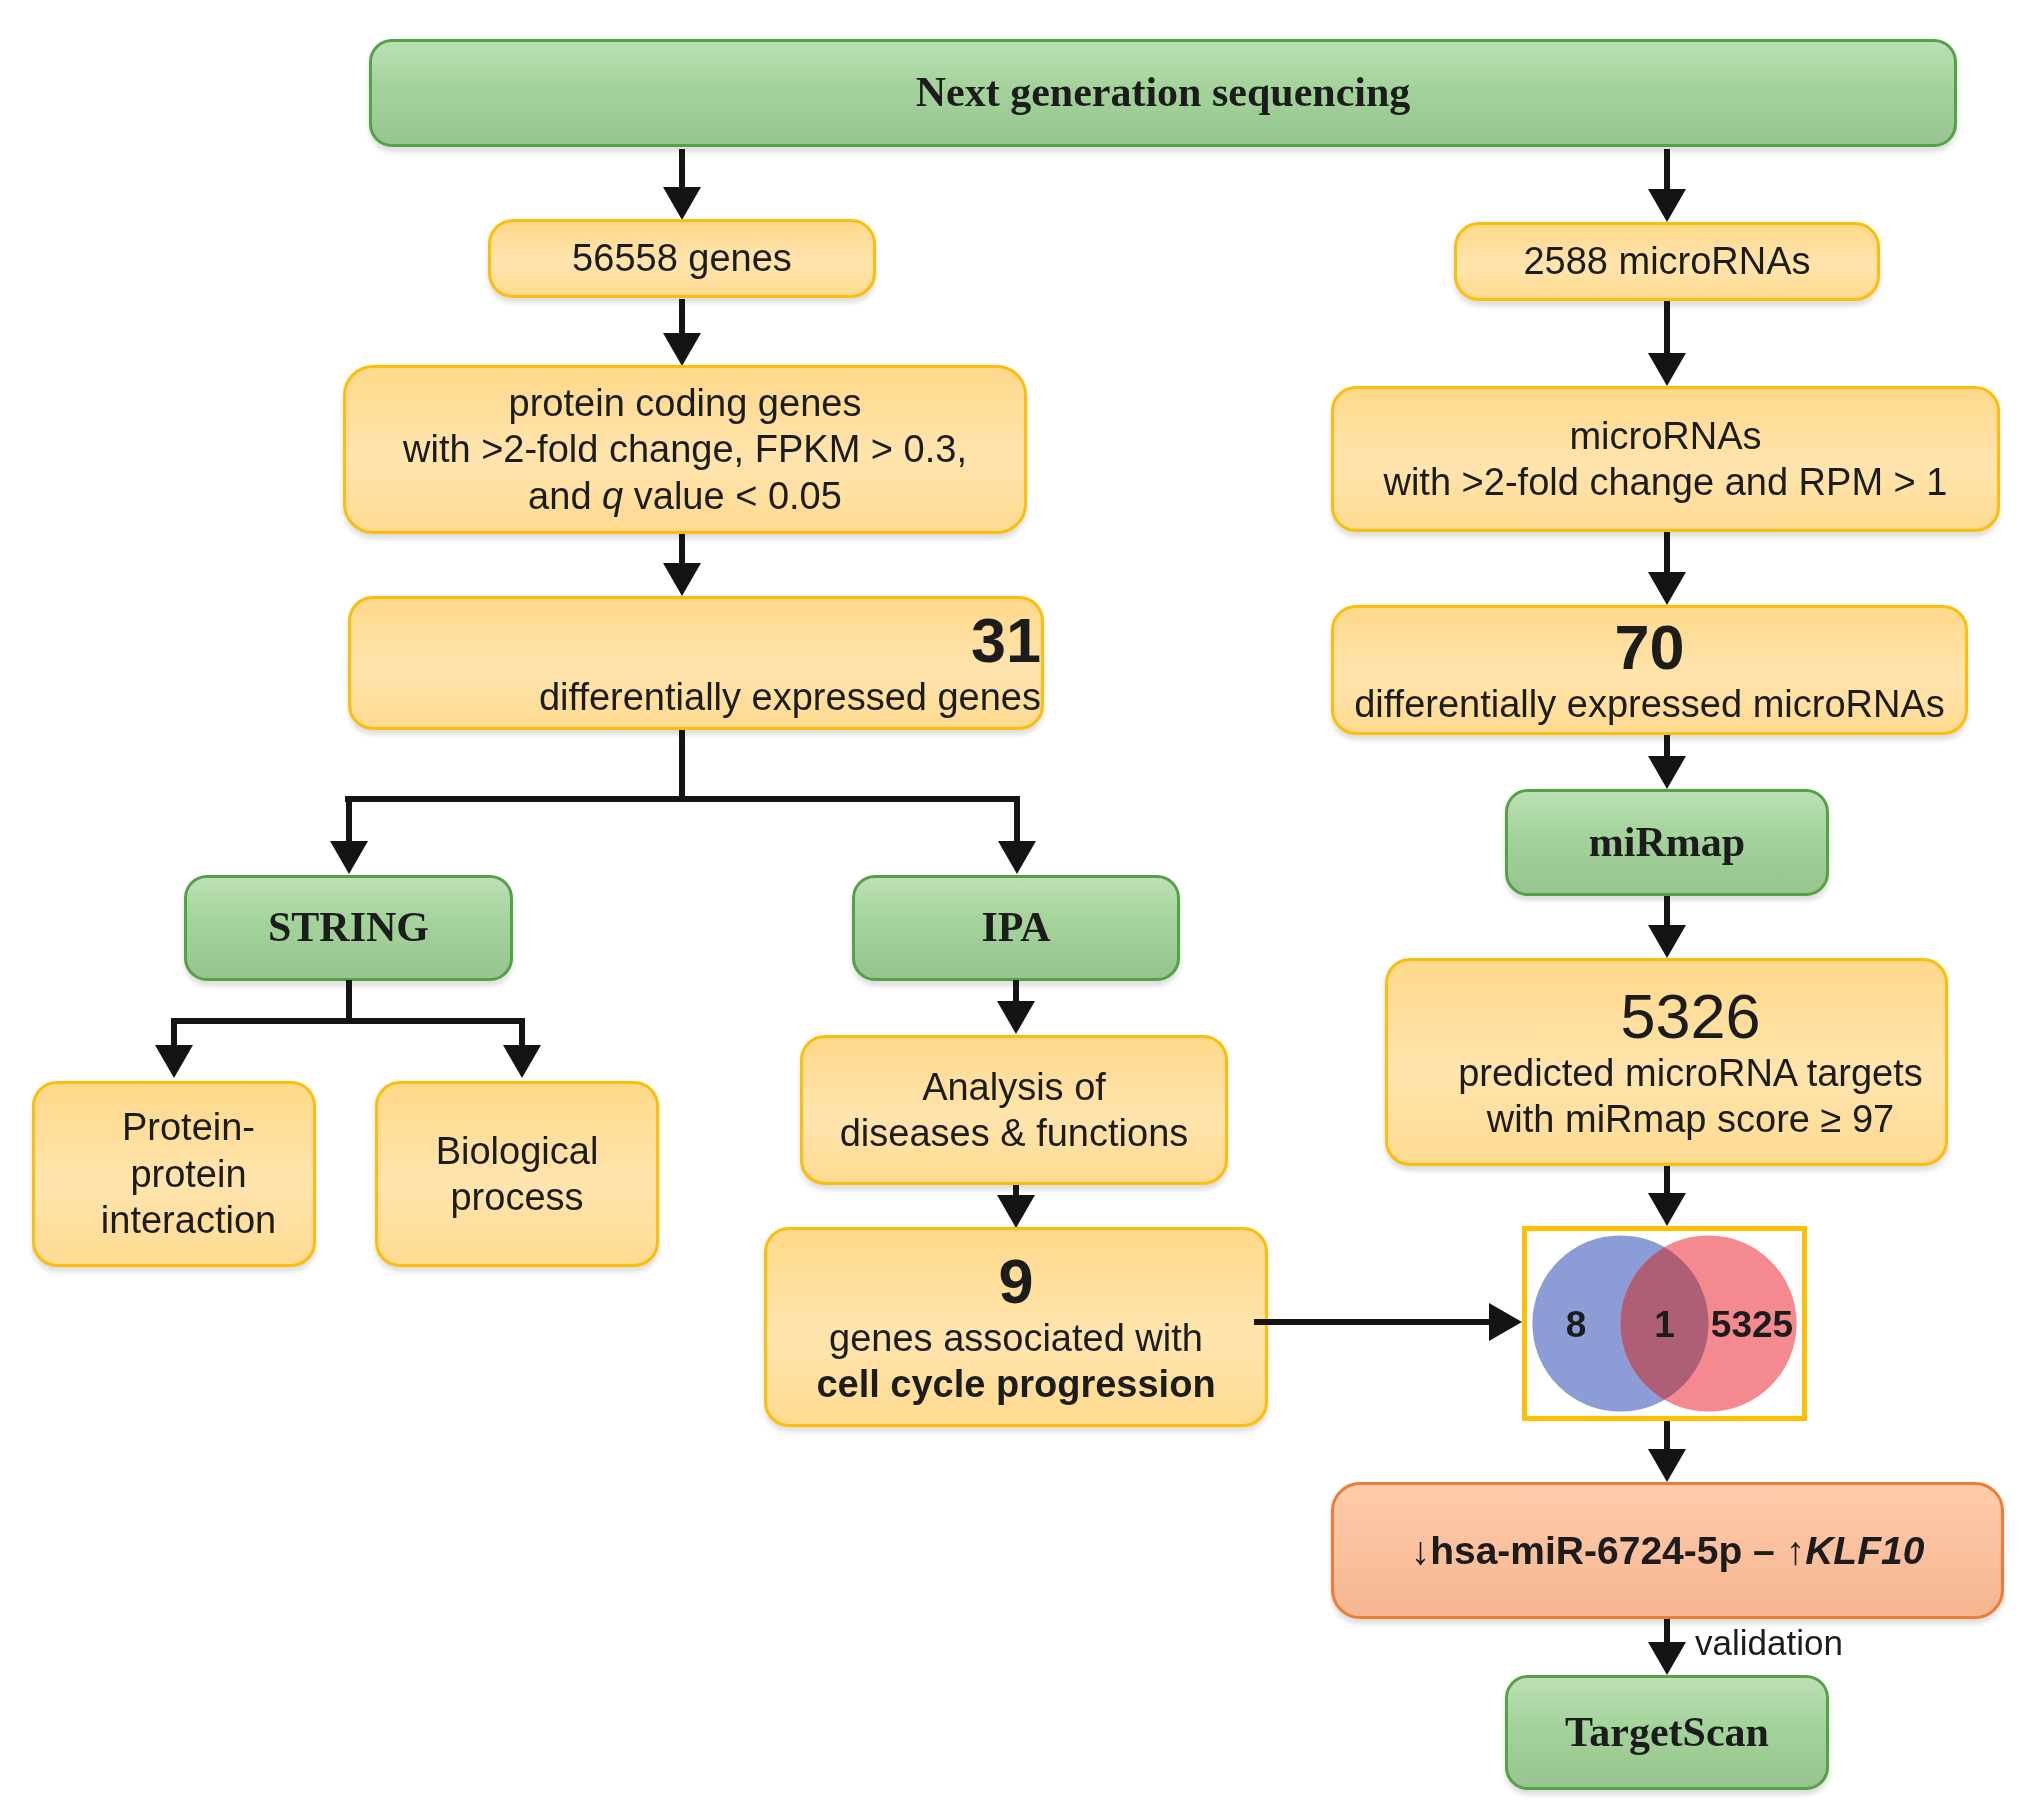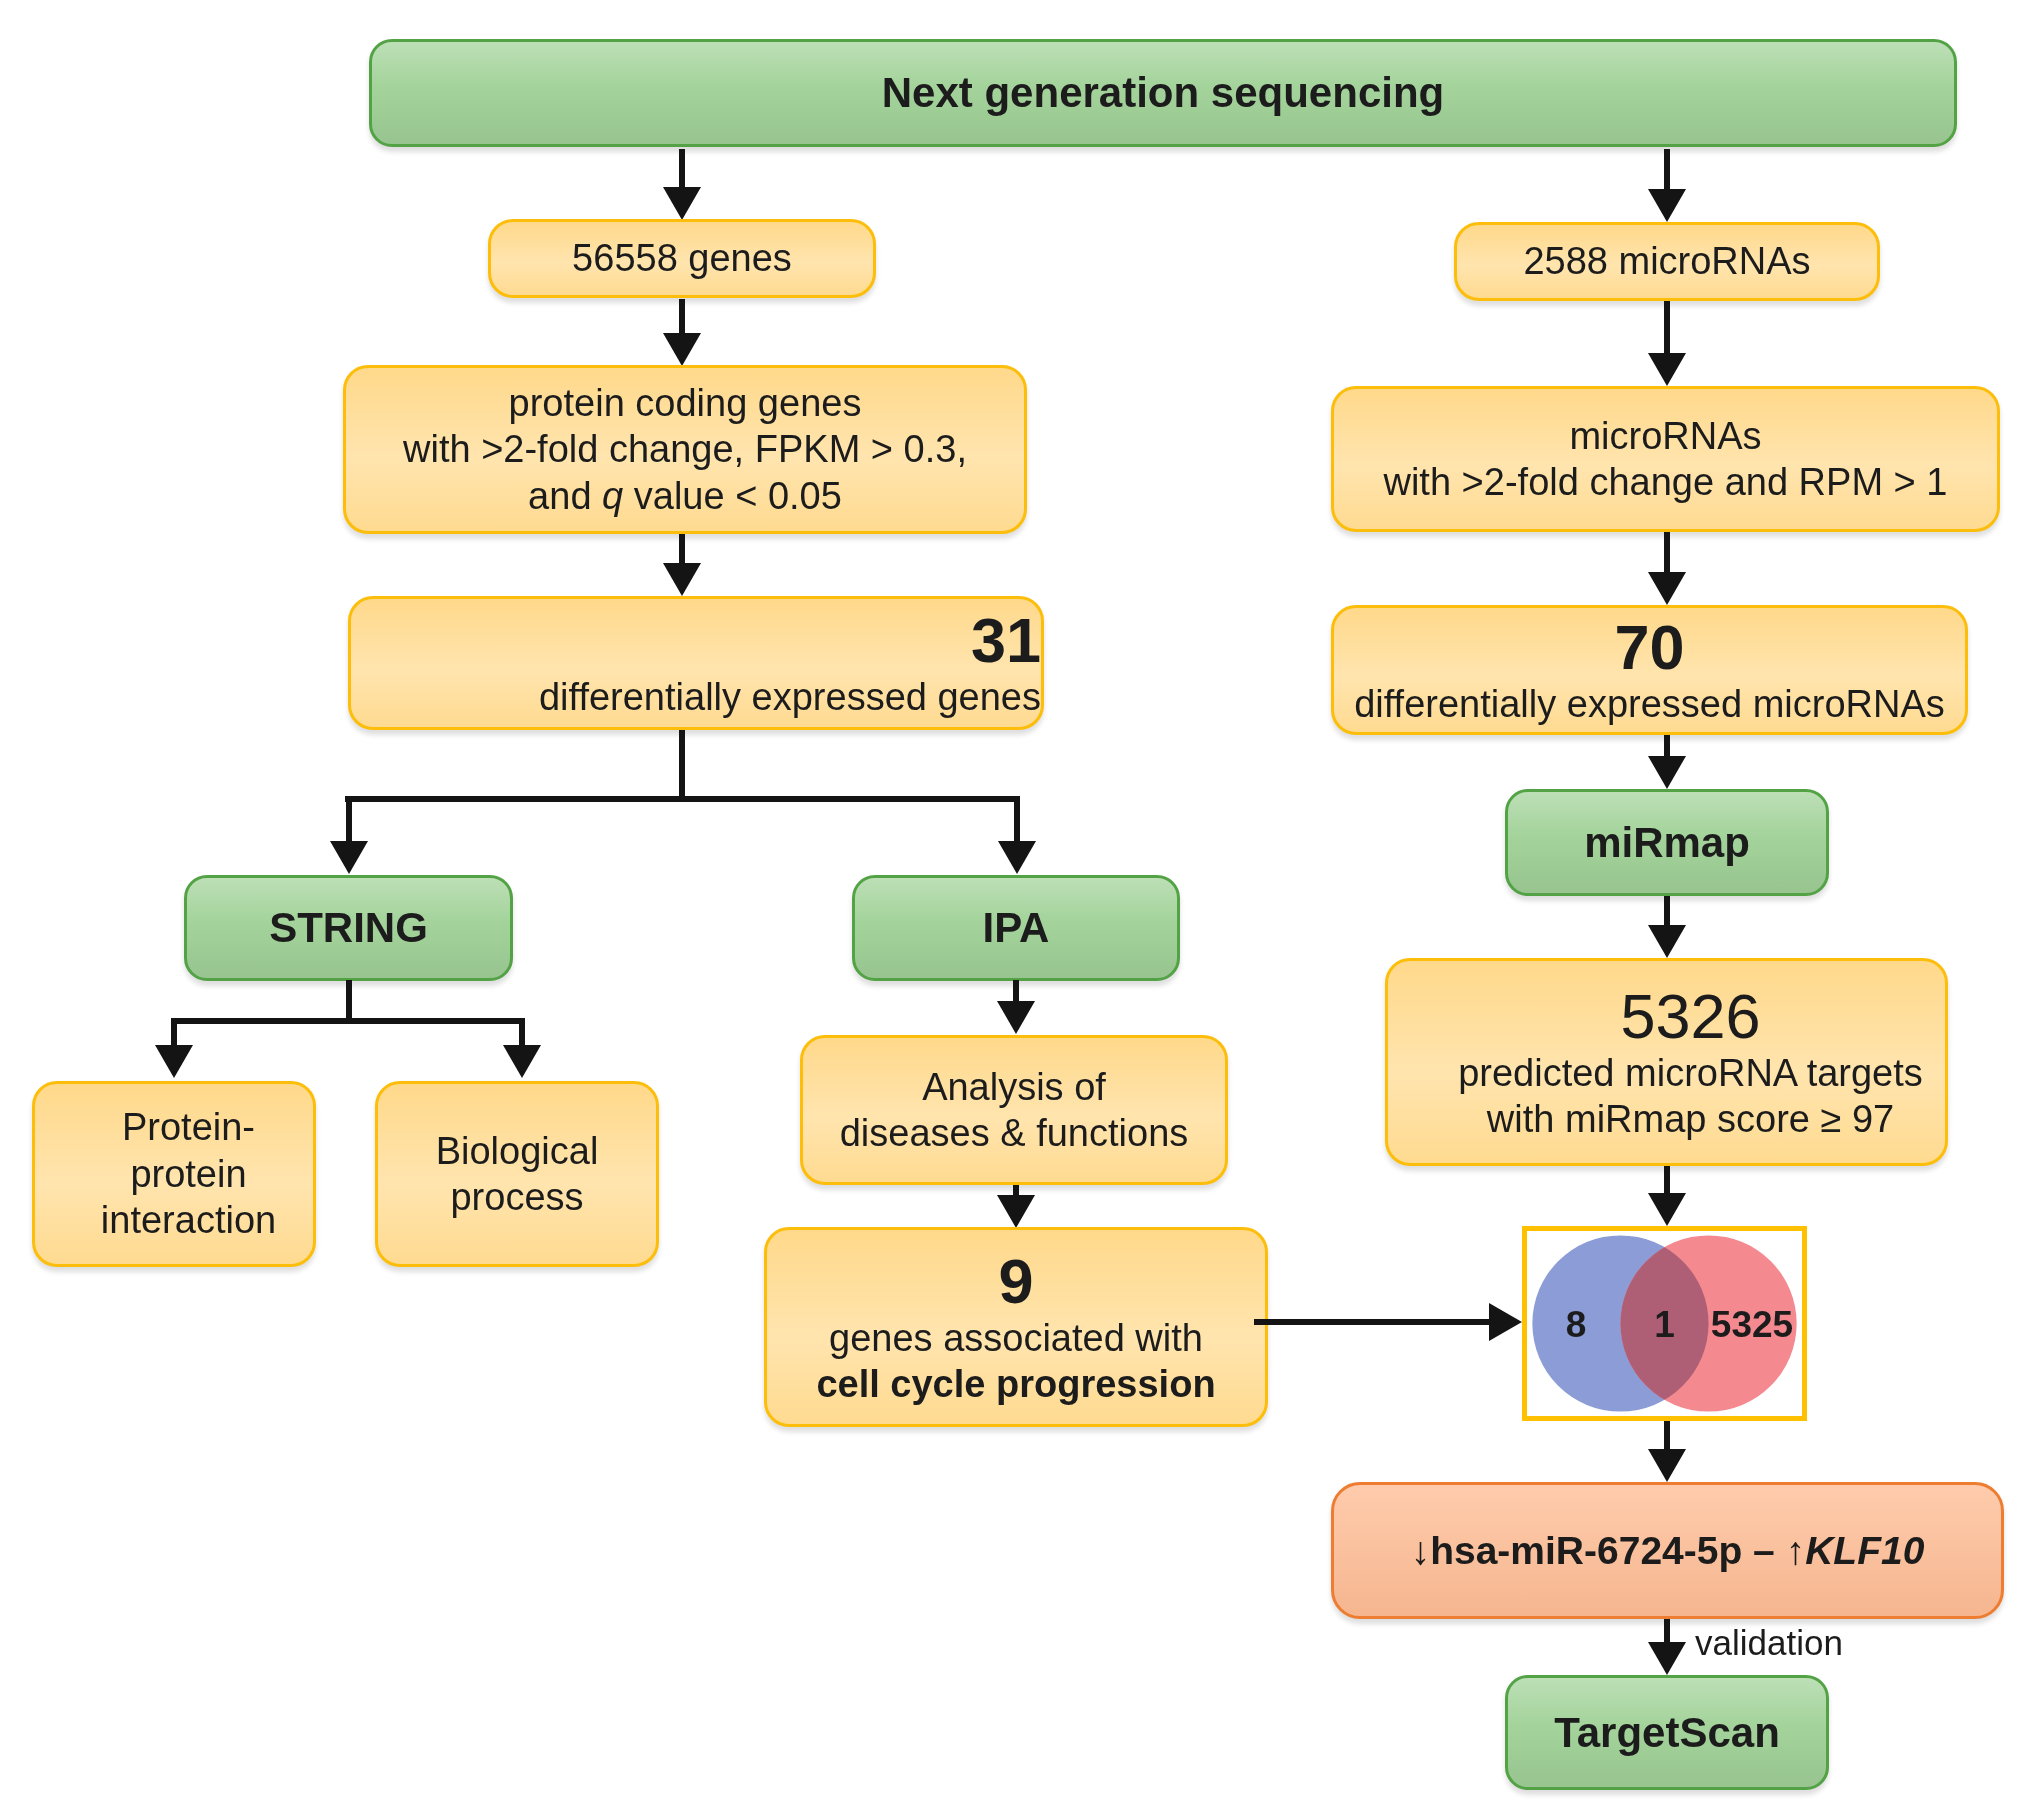--- a/index.html
+++ b/index.html
@@ -18,21 +18,21 @@
   }
   .box{
     position:absolute; box-sizing:border-box;
     display:flex; flex-direction:column; align-items:center; justify-content:center;
     text-align:center; line-height:1.22;
     box-shadow:0 4.4px 5.7px rgba(0,0,0,0.13);
   }
   .green{
     background:var(--green-fill);
     background-image:linear-gradient(180deg, rgba(255,255,255,.28), rgba(255,255,255,0) 45%, rgba(0,0,0,.07));
-    border:3.8px solid var(--green-border); border-radius:23px;
+    border:3.8px solid var(--green-border); border-radius:23px;font-family:Liberation Serif, serif;
   }
   .amber{
     background:var(--amber-fill);
     background-image:linear-gradient(180deg, rgba(255,255,255,0) 0%, rgba(255,255,255,.30) 55%, rgba(255,255,255,.05) 100%);
     border:3.8px solid var(--amber-border); border-radius:25px;
   }
   .peach{
     background:var(--peach-fill);
     background-image:linear-gradient(180deg, rgba(255,255,255,.22), rgba(0,0,0,.04));
     border:3.8px solid var(--peach-border); border-radius:29px;
@@ -88,21 +88,21 @@
 
   <div class="arrow-v" style="left:679px;top:149px;height:38px;"></div>
   <div class="arrow-v" style="left:1664px;top:149px;height:40px;"></div>
 
   <div class="box amber" style="left:488px;top:219px;width:388px;height:79px;">
     <div class="t">56558 genes</div>
   </div>
 
   <div class="arrow-v" style="left:679px;top:299px;height:34px;"></div>
 
-  <div class="box amber" style="left:343px;top:365px;width:684px;height:169px;">
+  <div class="box amber" style="left:343px;top:365px;width:684px;height:169px;border-radius:30px;">
     <div class="t">protein coding genes</div>
     <div class="t">with &gt;2-fold change, FPKM &gt; 0.3,</div>
     <div class="t"><span>and </span><span class="qi">q</span><span> value &lt; 0.05</span></div>
   </div>
 
   <div class="arrow-v" style="left:679px;top:534px;height:29px;"></div>
 
   <div class="box amber" style="left:348px;top:596px;width:696px;height:134px;align-items:flex-end;">
     <div class="t-num">31</div>
     <div class="t">differentially expressed genes</div>

